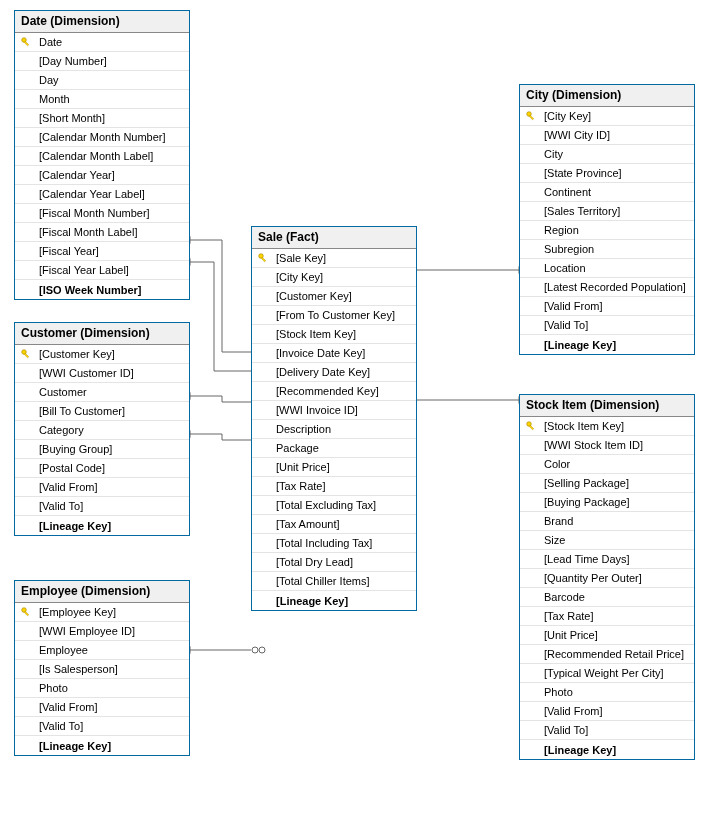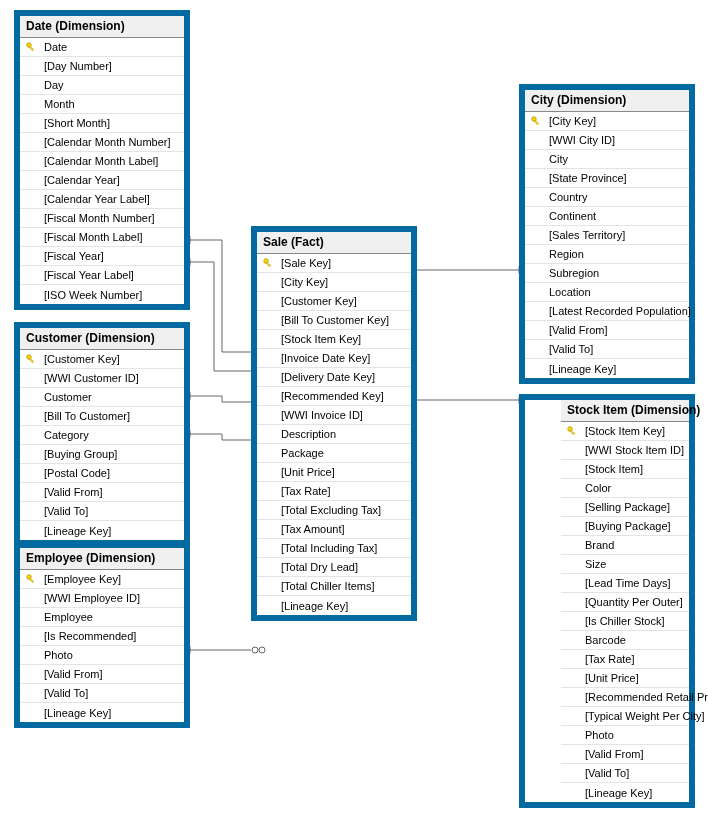--- a/index.html
+++ b/index.html
@@ -16,40 +16,40 @@
   }
   svg.connectors {
     position: absolute;
     top: 0; left: 0;
     width: 708px; height: 817px;
     pointer-events: none;
   }
   .tbl {
     position: absolute;
     background: #fff;
-    border: 6px solid #0369a1;
+    border: 1px solid #0369a1;
   }
   .tbl-title {
     background: #f0f0f0;
     border-bottom: 1px solid #888;
     font-weight: bold;
     font-size: 12px;
     padding: 3px 6px 4px 6px;
     white-space: nowrap;
   }
   .cols { }
   .row {
     display: flex;
     align-items: center;
     height: 19px;
     border-bottom: 1px solid #e4e4e4;
     padding: 0 6px 0 4px;
     white-space: nowrap;
   }
-  .row:last-child { border-bottom: none; }
+  .row:last-child { border-bottom: none; font-weight: bold; }
   .icon {
     width: 14px;
     flex: 0 0 14px;
     display: inline-flex;
     align-items: center;
     justify-content: center;
   }
   .lbl { padding-left: 6px; }
 </style>
 </head>
@@ -252,21 +252,21 @@
         <div class="row">
           <span class="icon"></span>
           <span class="lbl">[Valid To]</span>
         </div>
         <div class="row">
           <span class="icon"></span>
           <span class="lbl">[Lineage Key]</span>
         </div>
       </div>
     </div>
-    <div class="tbl" style="left: 14px; top: 542px; width: 176px;">
+    <div class="tbl" style="left: 14px; top: 580px; width: 176px;">
       <div class="tbl-title">Employee (Dimension)</div>
       <div class="cols">
         <div class="row">
           <span class="icon">
             <svg width="12" height="12" viewBox="0 0 12 12">
               <circle cx="4" cy="4" r="2.3" fill="#ffd400" stroke="#a08000" stroke-width="0.6"></circle>
               <rect x="5.2" y="5.2" width="5" height="1.6" fill="#ffd400" stroke="#a08000" stroke-width="0.4" transform="rotate(45 5.2 5.2)"></rect>
             </svg>
           </span>
           <span class="lbl">[Employee Key]</span>
@@ -274,21 +274,21 @@
         <div class="row">
           <span class="icon"></span>
           <span class="lbl">[WWI Employee ID]</span>
         </div>
         <div class="row">
           <span class="icon"></span>
           <span class="lbl">Employee</span>
         </div>
         <div class="row">
           <span class="icon"></span>
-          <span class="lbl">[Is Recommended]</span>
+          <span class="lbl">[Is Salesperson]</span>
         </div>
         <div class="row">
           <span class="icon"></span>
           <span class="lbl">Photo</span>
         </div>
         <div class="row">
           <span class="icon"></span>
           <span class="lbl">[Valid From]</span>
         </div>
         <div class="row">
@@ -316,21 +316,21 @@
         <div class="row">
           <span class="icon"></span>
           <span class="lbl">[City Key]</span>
         </div>
         <div class="row">
           <span class="icon"></span>
           <span class="lbl">[Customer Key]</span>
         </div>
         <div class="row">
           <span class="icon"></span>
-          <span class="lbl">[Bill To Customer Key]</span>
+          <span class="lbl">[From To Customer Key]</span>
         </div>
         <div class="row">
           <span class="icon"></span>
           <span class="lbl">[Stock Item Key]</span>
         </div>
         <div class="row">
           <span class="icon"></span>
           <span class="lbl">[Invoice Date Key]</span>
         </div>
         <div class="row">
@@ -406,24 +406,20 @@
         <div class="row">
           <span class="icon"></span>
           <span class="lbl">City</span>
         </div>
         <div class="row">
           <span class="icon"></span>
           <span class="lbl">[State Province]</span>
         </div>
         <div class="row">
           <span class="icon"></span>
-          <span class="lbl">Country</span>
-        </div>
-        <div class="row">
-          <span class="icon"></span>
           <span class="lbl">Continent</span>
         </div>
         <div class="row">
           <span class="icon"></span>
           <span class="lbl">[Sales Territory]</span>
         </div>
         <div class="row">
           <span class="icon"></span>
           <span class="lbl">Region</span>
         </div>
@@ -446,42 +442,38 @@
         <div class="row">
           <span class="icon"></span>
           <span class="lbl">[Valid To]</span>
         </div>
         <div class="row">
           <span class="icon"></span>
           <span class="lbl">[Lineage Key]</span>
         </div>
       </div>
     </div>
-    <div class="tbl" style="left: 519px; top: 394px; width: 176px; padding-left: 36px;">
+    <div class="tbl" style="left: 519px; top: 394px; width: 176px;">
       <div class="tbl-title">Stock Item (Dimension)</div>
       <div class="cols">
         <div class="row">
           <span class="icon">
             <svg width="12" height="12" viewBox="0 0 12 12">
               <circle cx="4" cy="4" r="2.3" fill="#ffd400" stroke="#a08000" stroke-width="0.6"></circle>
               <rect x="5.2" y="5.2" width="5" height="1.6" fill="#ffd400" stroke="#a08000" stroke-width="0.4" transform="rotate(45 5.2 5.2)"></rect>
             </svg>
           </span>
           <span class="lbl">[Stock Item Key]</span>
         </div>
         <div class="row">
           <span class="icon"></span>
           <span class="lbl">[WWI Stock Item ID]</span>
         </div>
         <div class="row">
           <span class="icon"></span>
-          <span class="lbl">[Stock Item]</span>
-        </div>
-        <div class="row">
-          <span class="icon"></span>
           <span class="lbl">Color</span>
         </div>
         <div class="row">
           <span class="icon"></span>
           <span class="lbl">[Selling Package]</span>
         </div>
         <div class="row">
           <span class="icon"></span>
           <span class="lbl">[Buying Package]</span>
         </div>
@@ -493,24 +485,20 @@
           <span class="icon"></span>
           <span class="lbl">Size</span>
         </div>
         <div class="row">
           <span class="icon"></span>
           <span class="lbl">[Lead Time Days]</span>
         </div>
         <div class="row">
           <span class="icon"></span>
           <span class="lbl">[Quantity Per Outer]</span>
-        </div>
-        <div class="row">
-          <span class="icon"></span>
-          <span class="lbl">[Is Chiller Stock]</span>
         </div>
         <div class="row">
           <span class="icon"></span>
           <span class="lbl">Barcode</span>
         </div>
         <div class="row">
           <span class="icon"></span>
           <span class="lbl">[Tax Rate]</span>
         </div>
         <div class="row">

